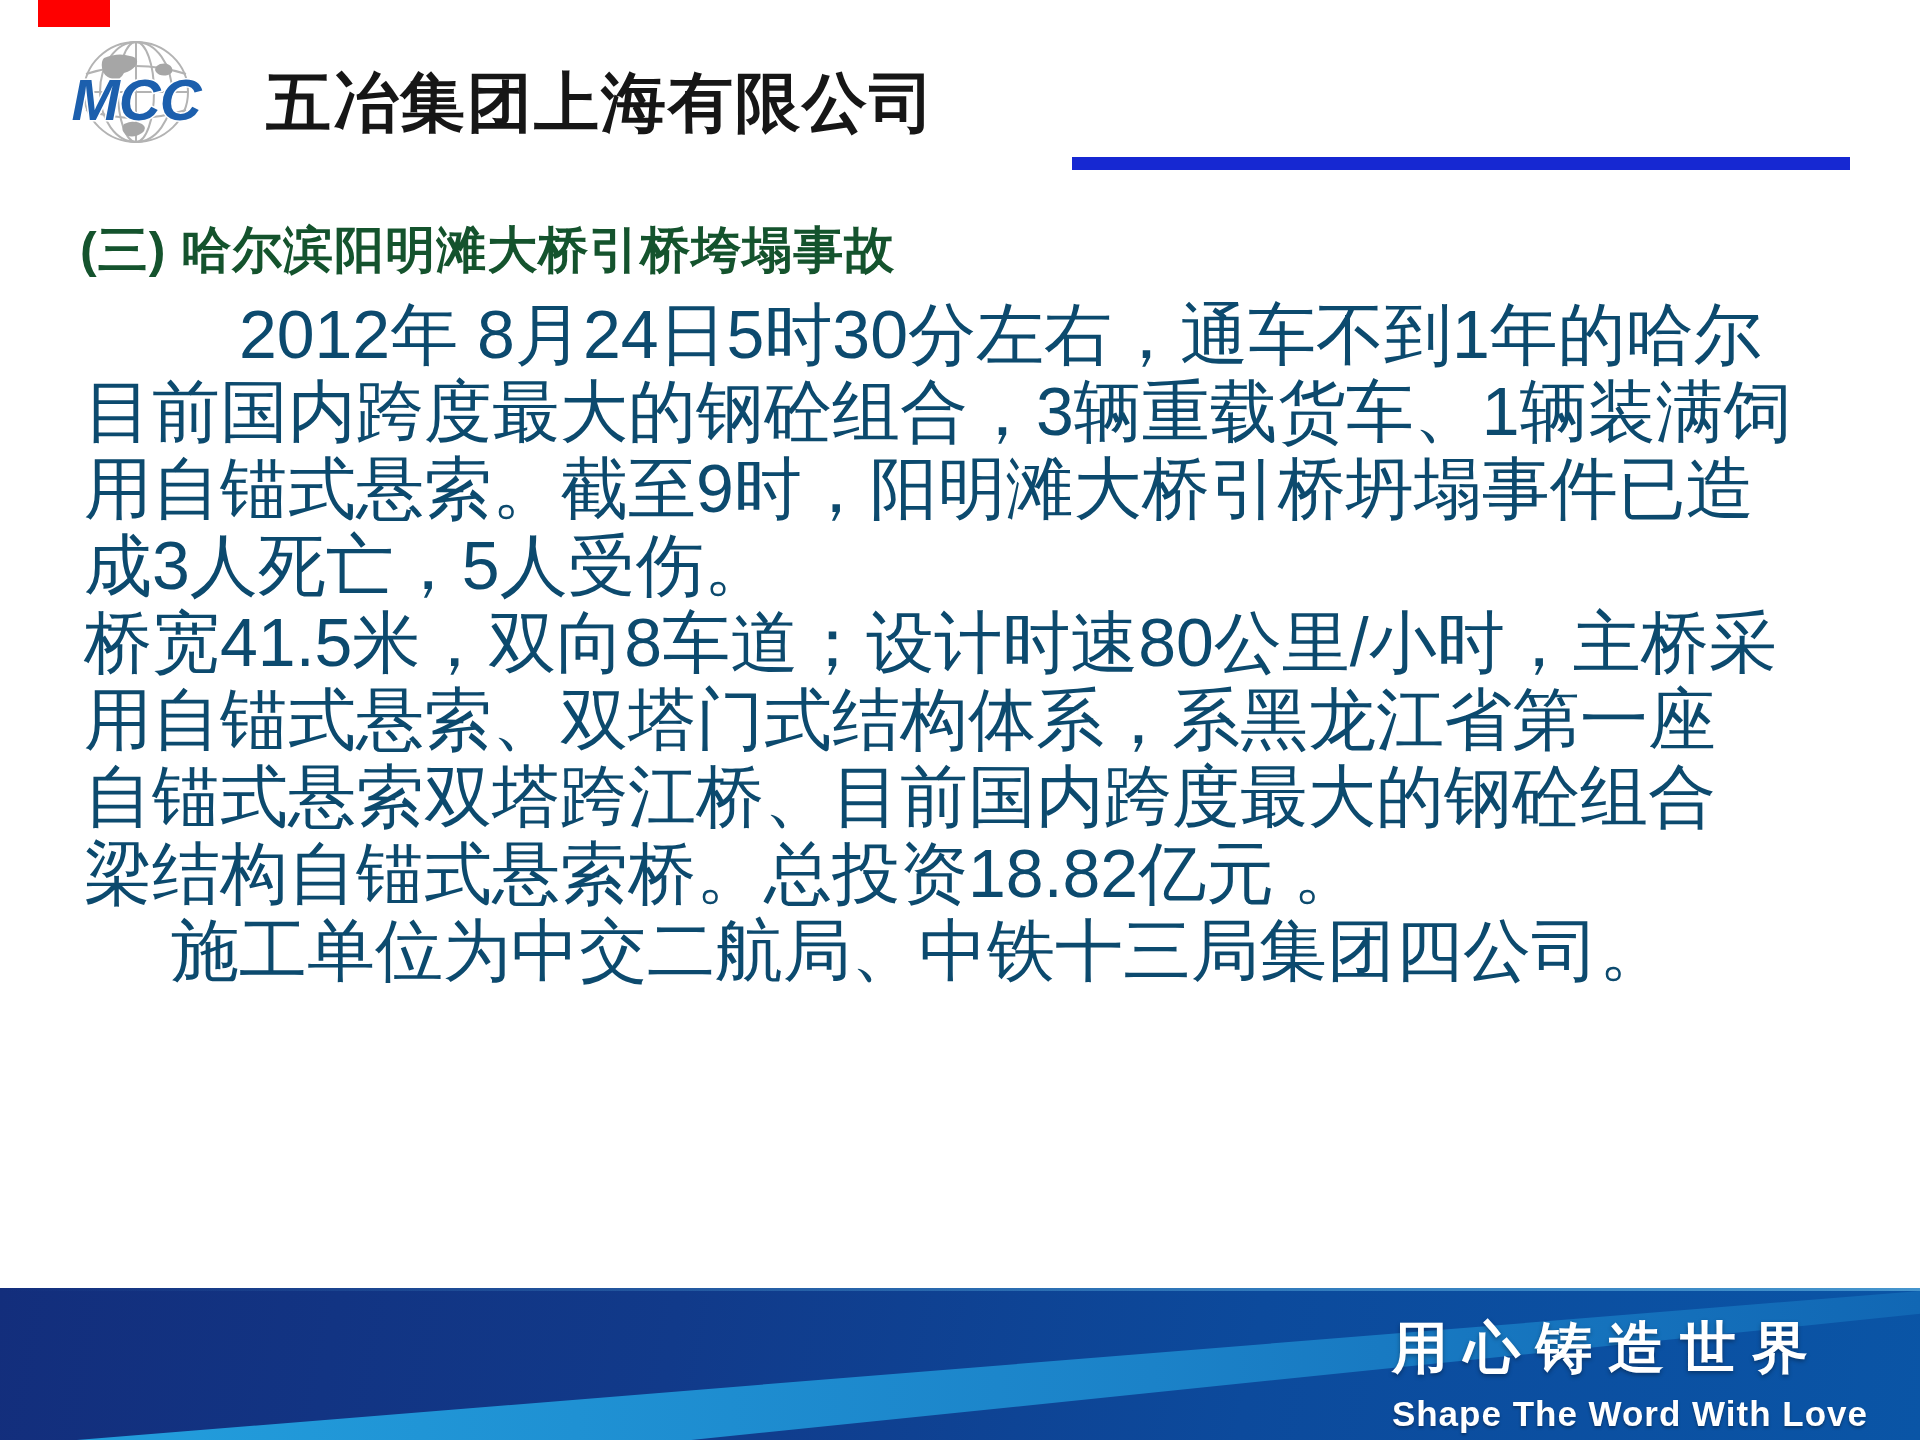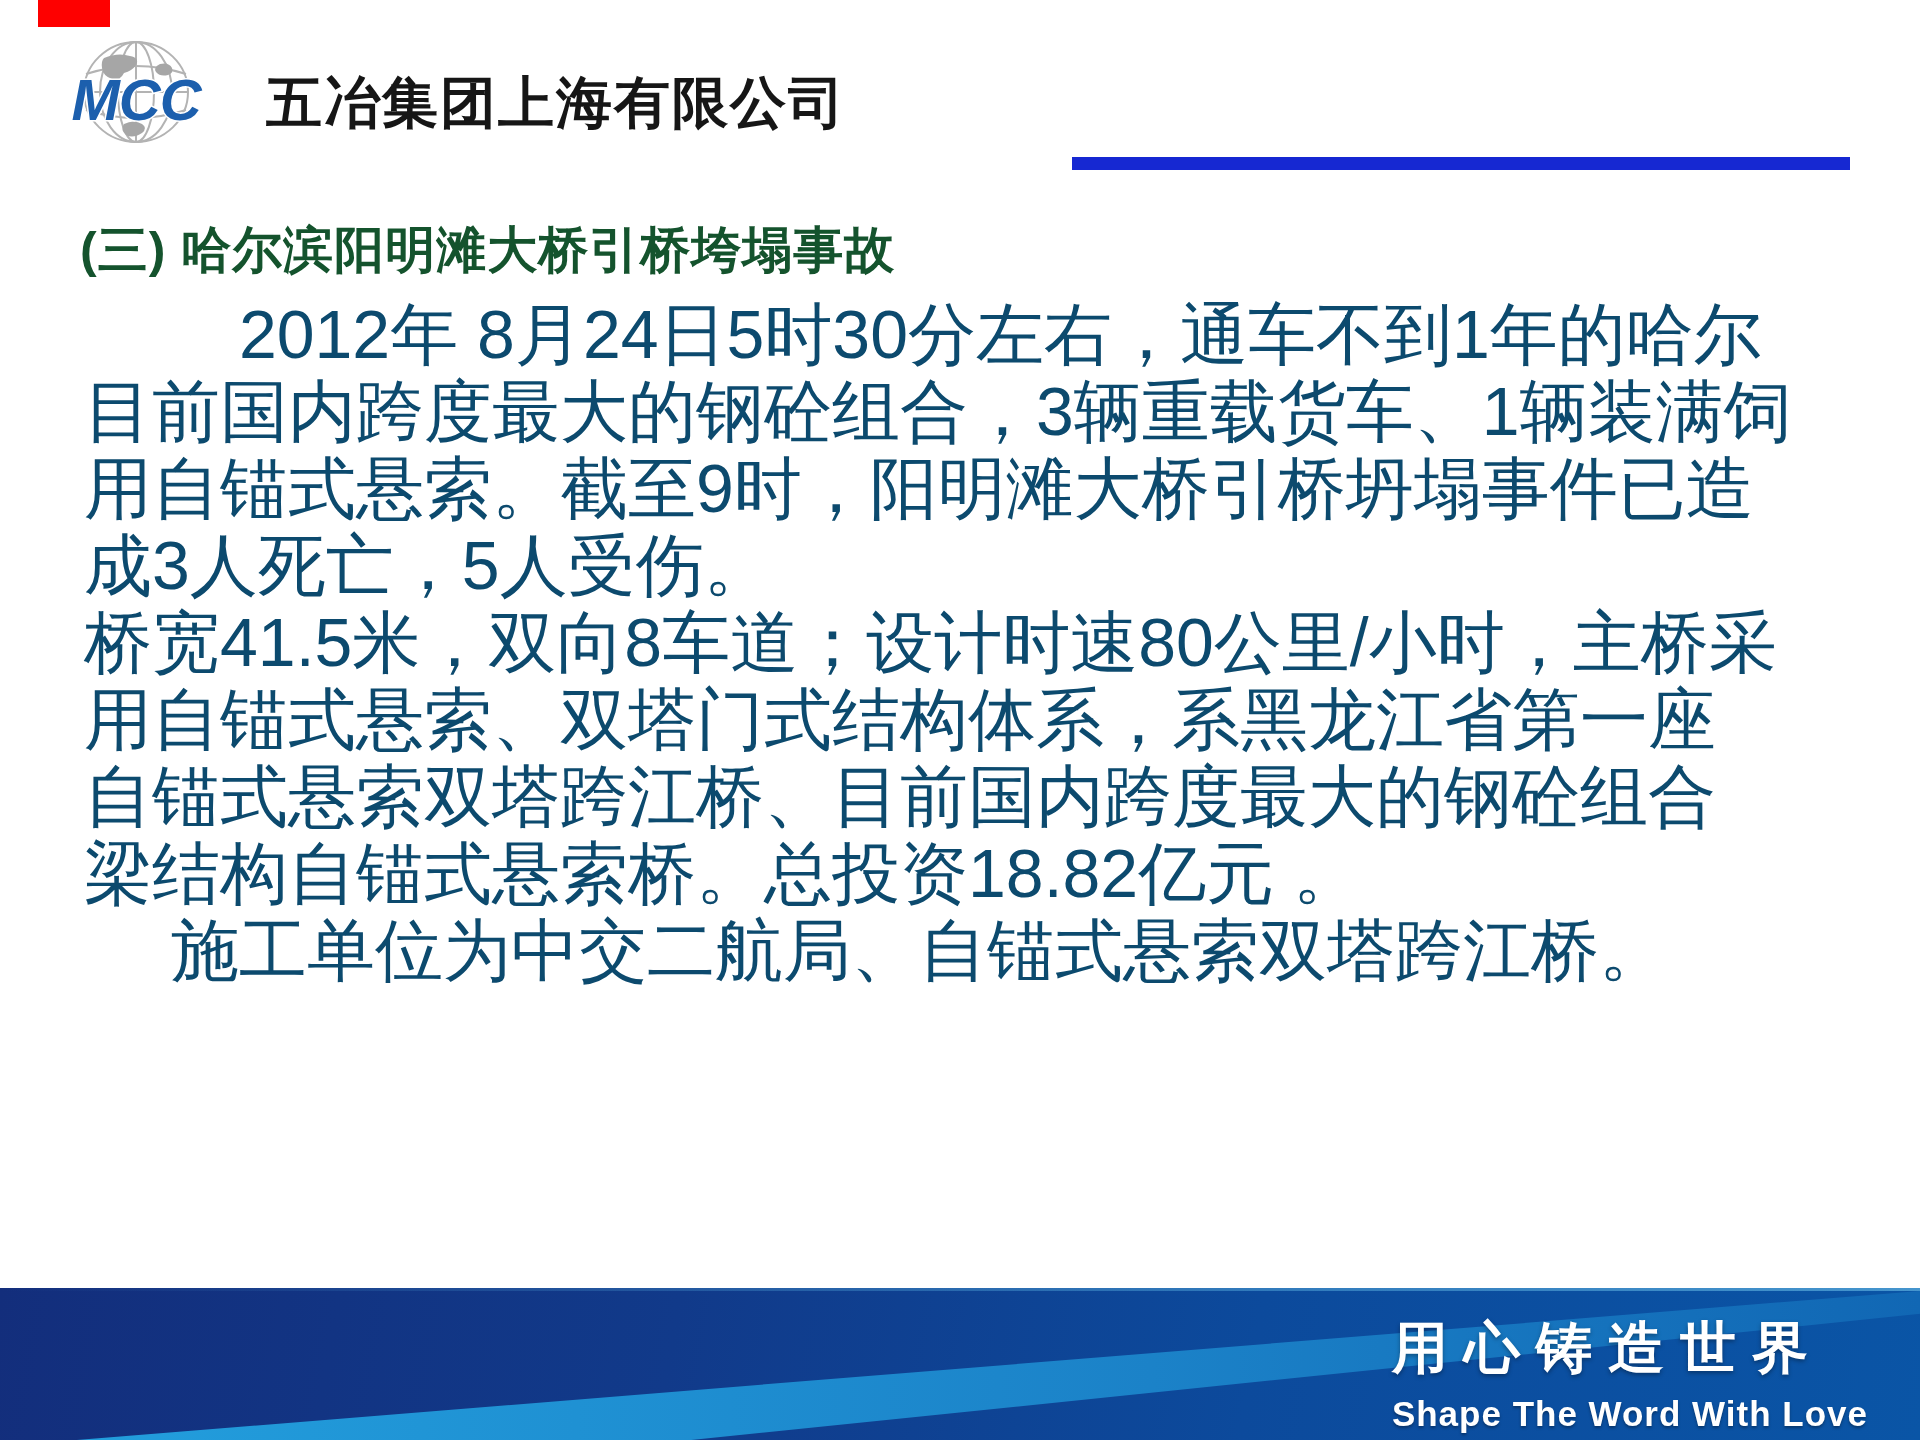--- a/index.html
+++ b/index.html
@@ -11,21 +11,21 @@
   .slide{position:absolute;inset:0;background:#ffffff;}
 
   
   .corner-mark{position:absolute;left:38px;top:0;width:72px;height:27px;background:#fe0000;}
 
   
   .header{position:absolute;left:4px;top:0;width:1920px;height:190px;}
   .logo{position:absolute;left:28px;top:40px;width:208px;height:108px;}
   .company-name{
     position:absolute;left:262px;top:60px;
-    font-size:56px;font-weight:900;color:#161616;letter-spacing:2px;
+    font-size:65px;font-weight:900;color:#161616;letter-spacing:2px;
     line-height:86px;white-space:pre;text-align:right;
   }
   .header-underline{
     position:absolute;left:1068px;top:157px;width:778px;height:13px;
     background:#1628d2;
   }
 
   
   .heading{
     position:absolute;left:80px;top:210px;
@@ -106,21 +106,21 @@
 
   <div class="body-text">
     <div class="body-line">　　 2012年 8月24日5时30分左右，通车不到1年的哈尔</div>
     <div class="body-line">目前国内跨度最大的钢砼组合，3辆重载货车、1辆装满饲</div>
     <div class="body-line">用自锚式悬索。截至9时，阳明滩大桥引桥坍塌事件已造</div>
     <div class="body-line">成3人死亡，5人受伤。</div>
     <div class="body-line">桥宽41.5米，双向8车道；设计时速80公里/小时，主桥采</div>
     <div class="body-line">用自锚式悬索、双塔门式结构体系，系黑龙江省第一座</div>
     <div class="body-line">自锚式悬索双塔跨江桥、目前国内跨度最大的钢砼组合</div>
     <div class="body-line">梁结构自锚式悬索桥。总投资18.82亿元 。</div>
-    <div class="body-line">　 施工单位为中交二航局、自锚式悬索双塔跨江桥。</div>
+    <div class="body-line">　 施工单位为中交二航局、中铁十三局集团四公司。</div>
   </div>
 
   <div class="footer">
     <div class="footer-sweep"></div>
     <div class="footer-topline"></div>
     <div class="footer-slogans">
       <div class="slogan-cn">用心铸造世界</div>
       <div class="slogan-en">Shape The Word With Love</div>
     </div>
   </div>

